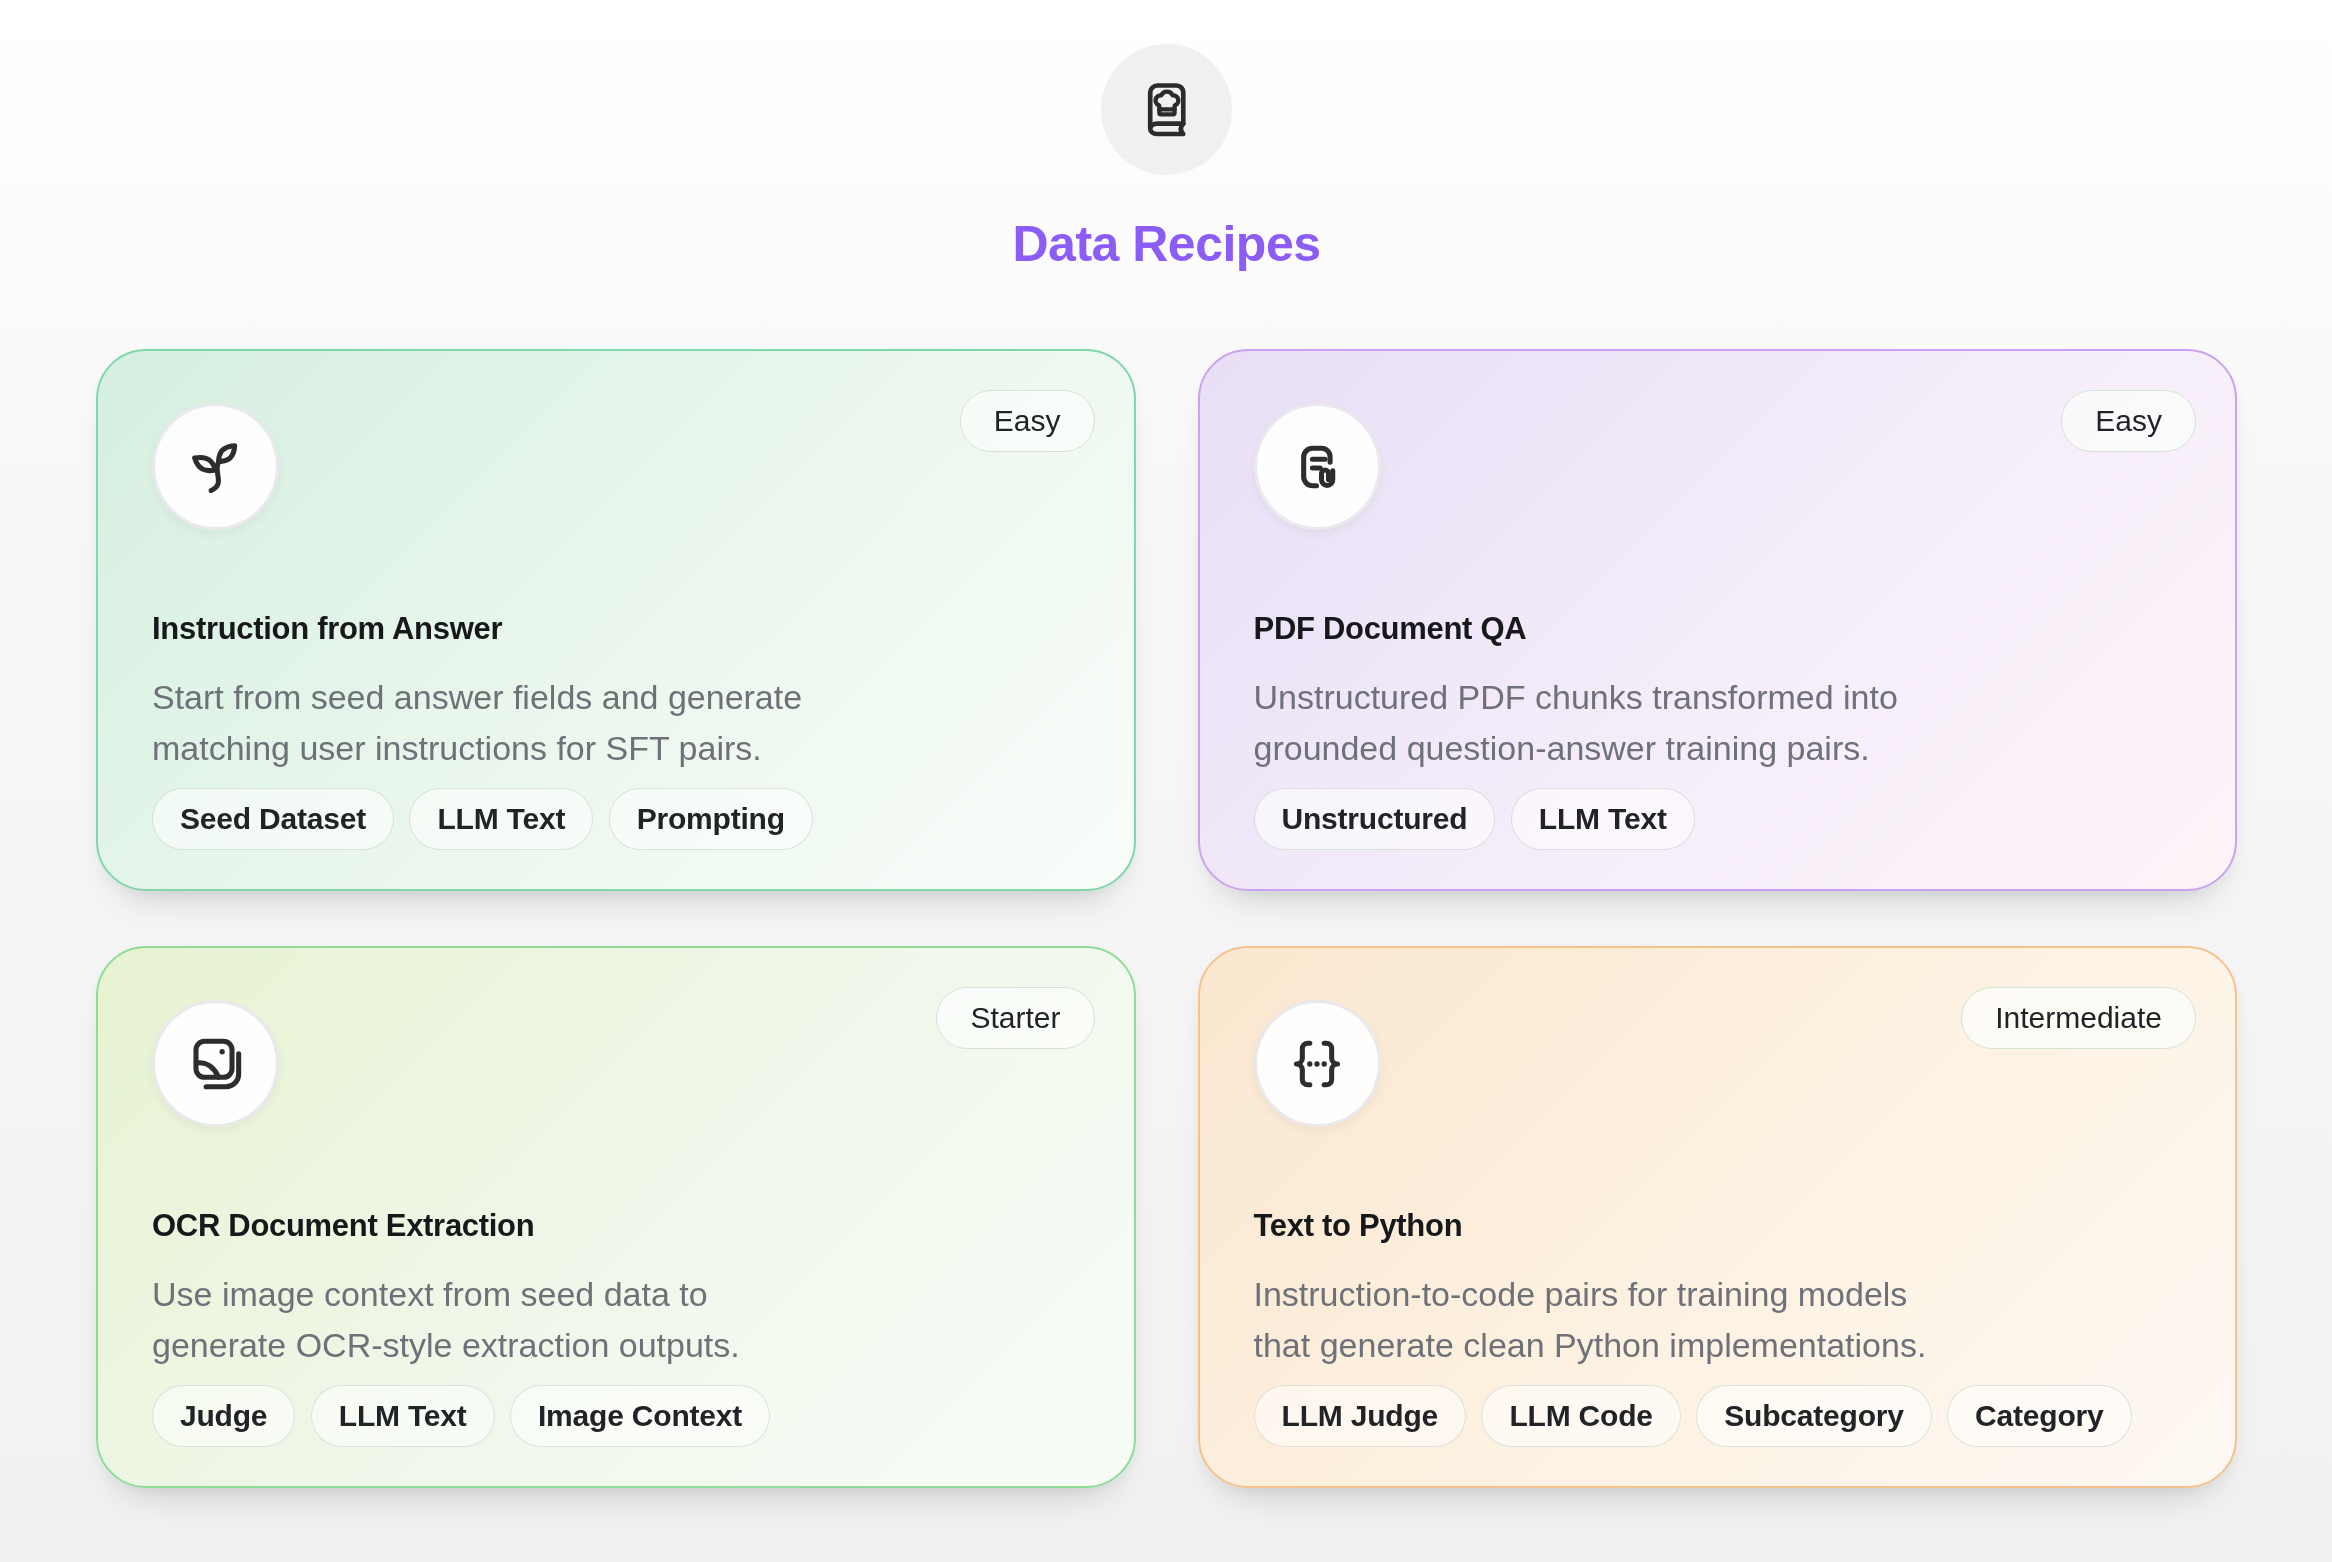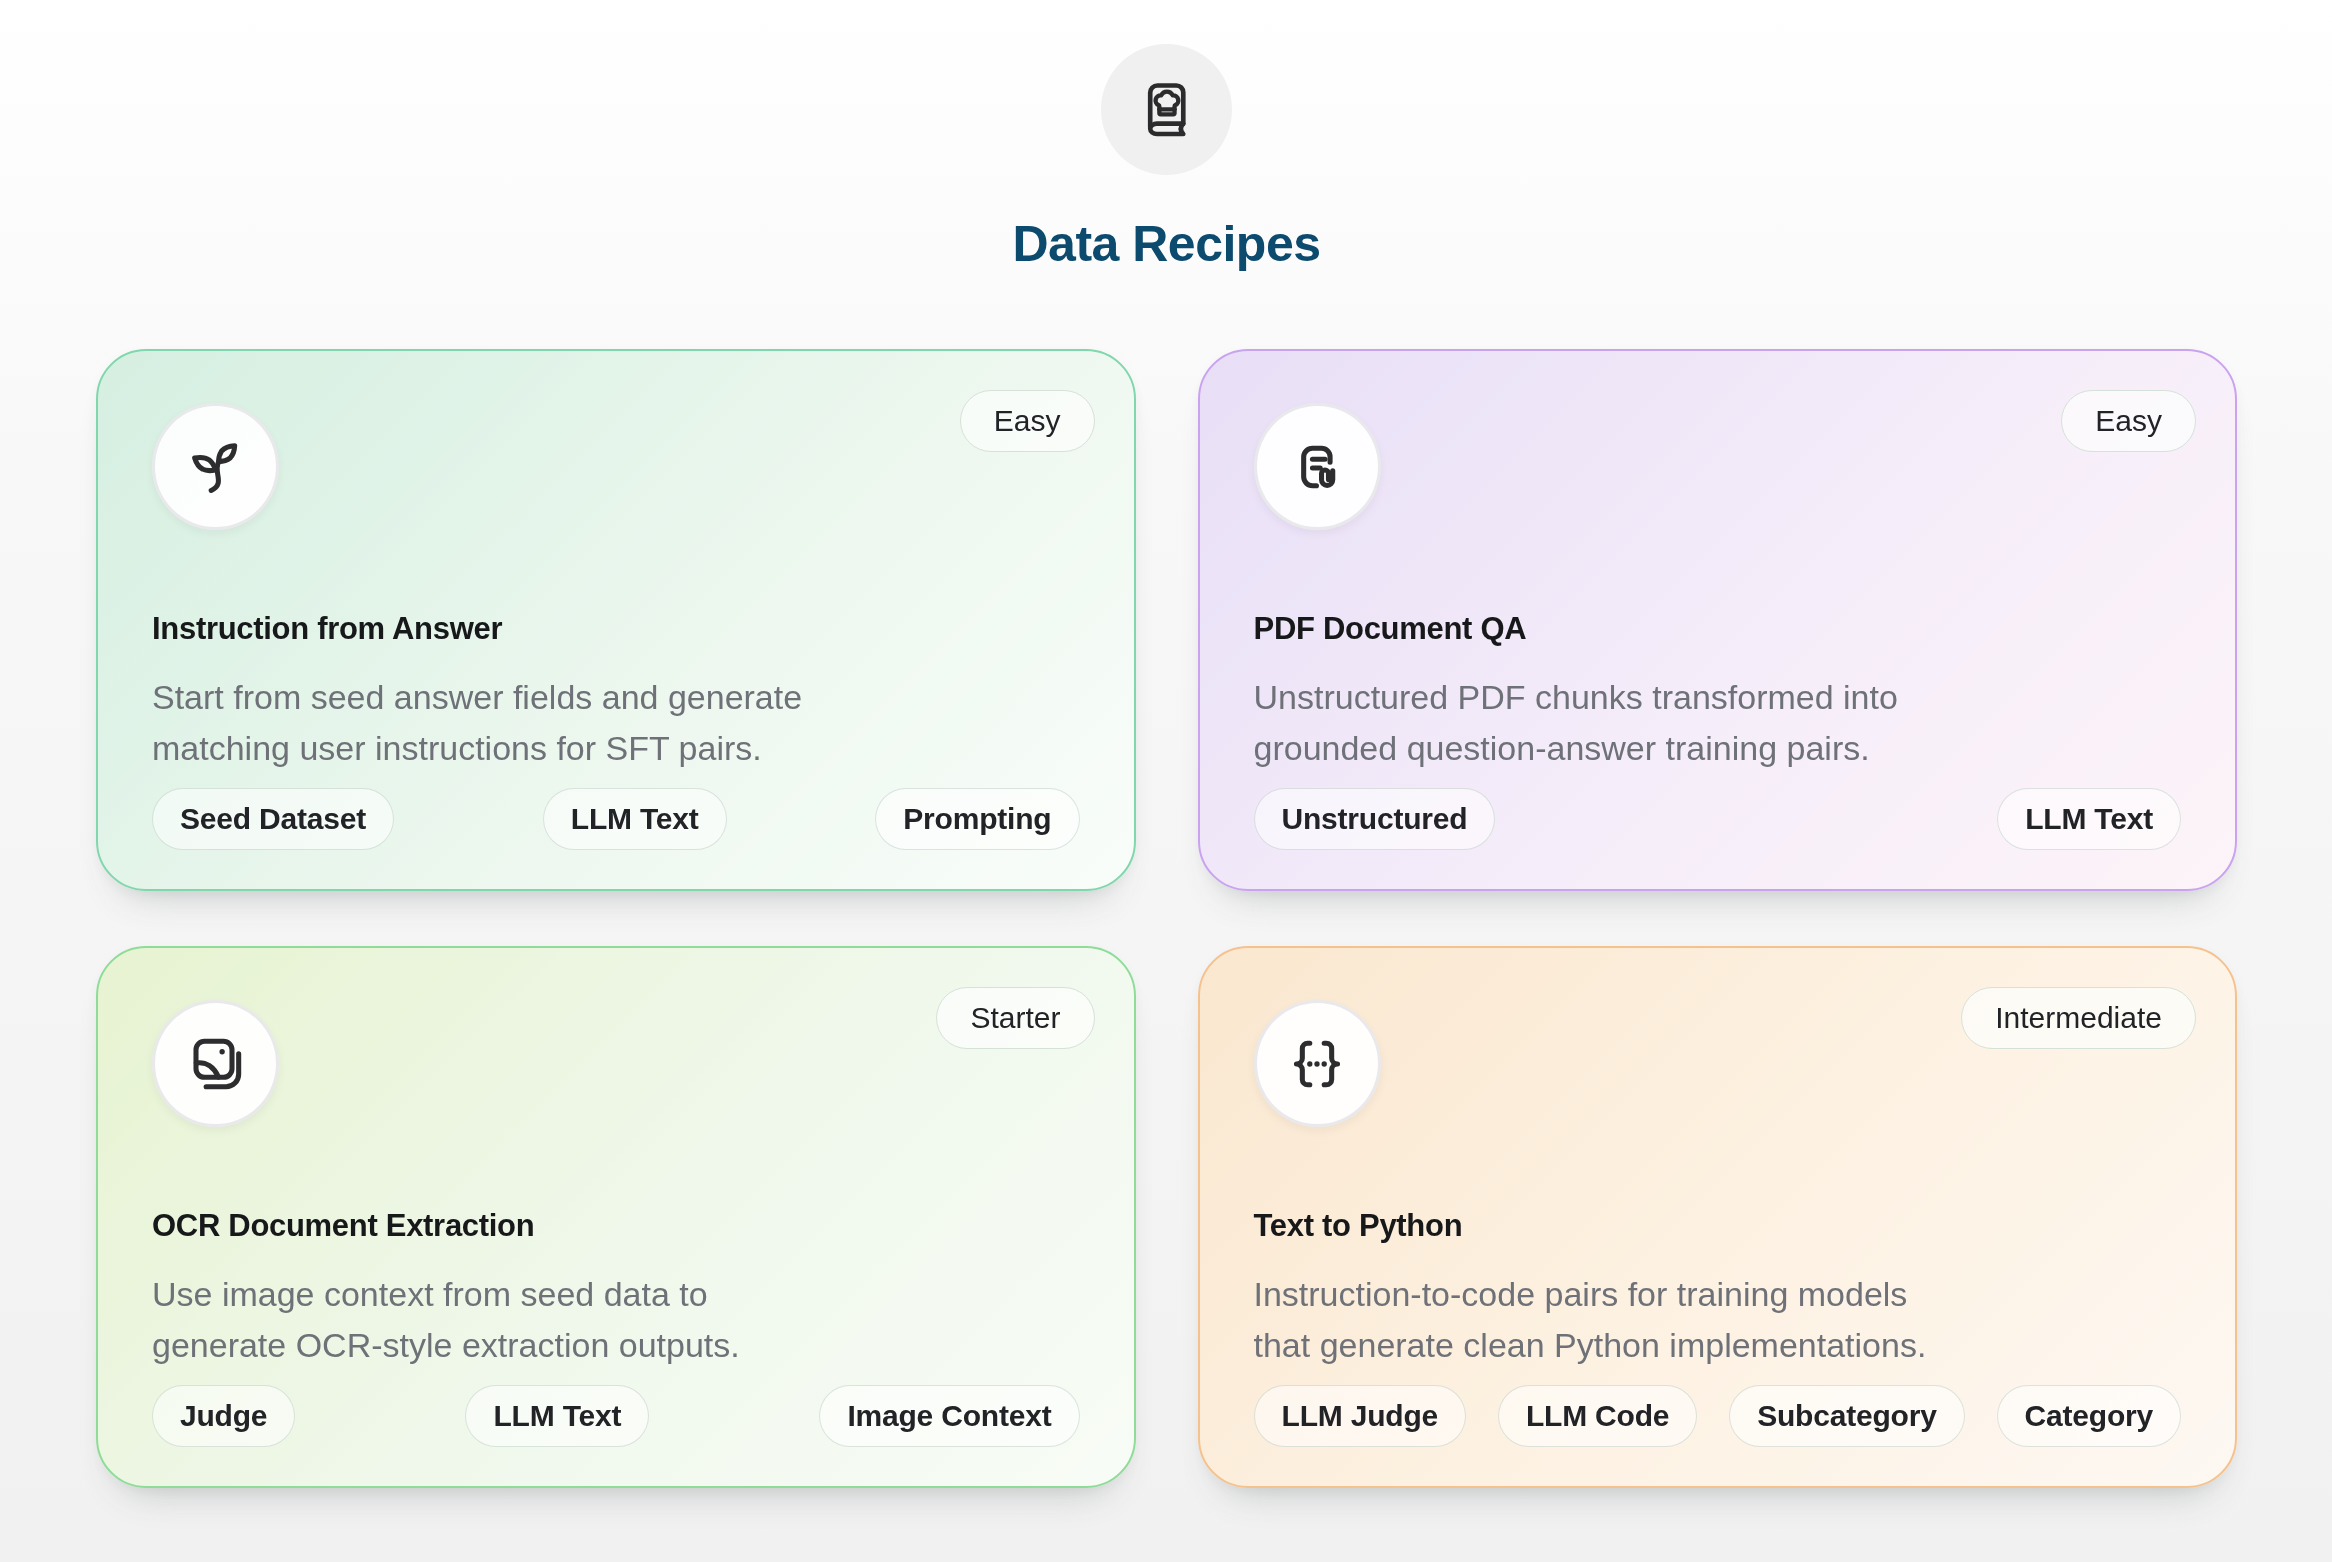--- a/index.html
+++ b/index.html
@@ -17,21 +17,21 @@
   .header-badge {
     width:131px; height:131px; border-radius:50%;
     background:#f0f0f1;
     display:inline-flex; align-items:center; justify-content:center;
     color:#2b2b2e;
   }
   .header-badge svg { width:62px; height:62px; }
   .page-title {
     margin-top:37px;
     font-size:50px; line-height:64px; font-weight:700;
-    letter-spacing:-0.5px; color:#0c4a6e;
+    letter-spacing:-0.5px; color:#8b5cf6;
   }
 
   
   .cards {
     margin-top:73px;
     display:grid;
     grid-template-columns:1fr 1fr;
     column-gap:62px;
     row-gap:55px;
   }
@@ -73,21 +73,21 @@
     color:#17181a; letter-spacing:-0.3px;
   }
   .card-desc {
     margin-top:20px;
     font-size:34px; line-height:51px; font-weight:400;
     color:#6e7177;
     white-space:pre-line;
   }
   .tags {
     margin-top:auto;
-    display:flex; flex-wrap:nowrap; gap:15.4px; align-items:center;justify-content:space-between;
+    display:flex; flex-wrap:nowrap; gap:15.4px; align-items:center;
   }
   .tag {
     height:62px; padding:0 27px;
     border-radius:31px;
     background:rgba(255,255,255,.55);
     border:1.9px solid rgba(134,160,146,.28);
     display:inline-flex; align-items:center;
     font-size:30px; font-weight:700; color:#212327;
     letter-spacing:-0.2px;
     white-space:nowrap;

